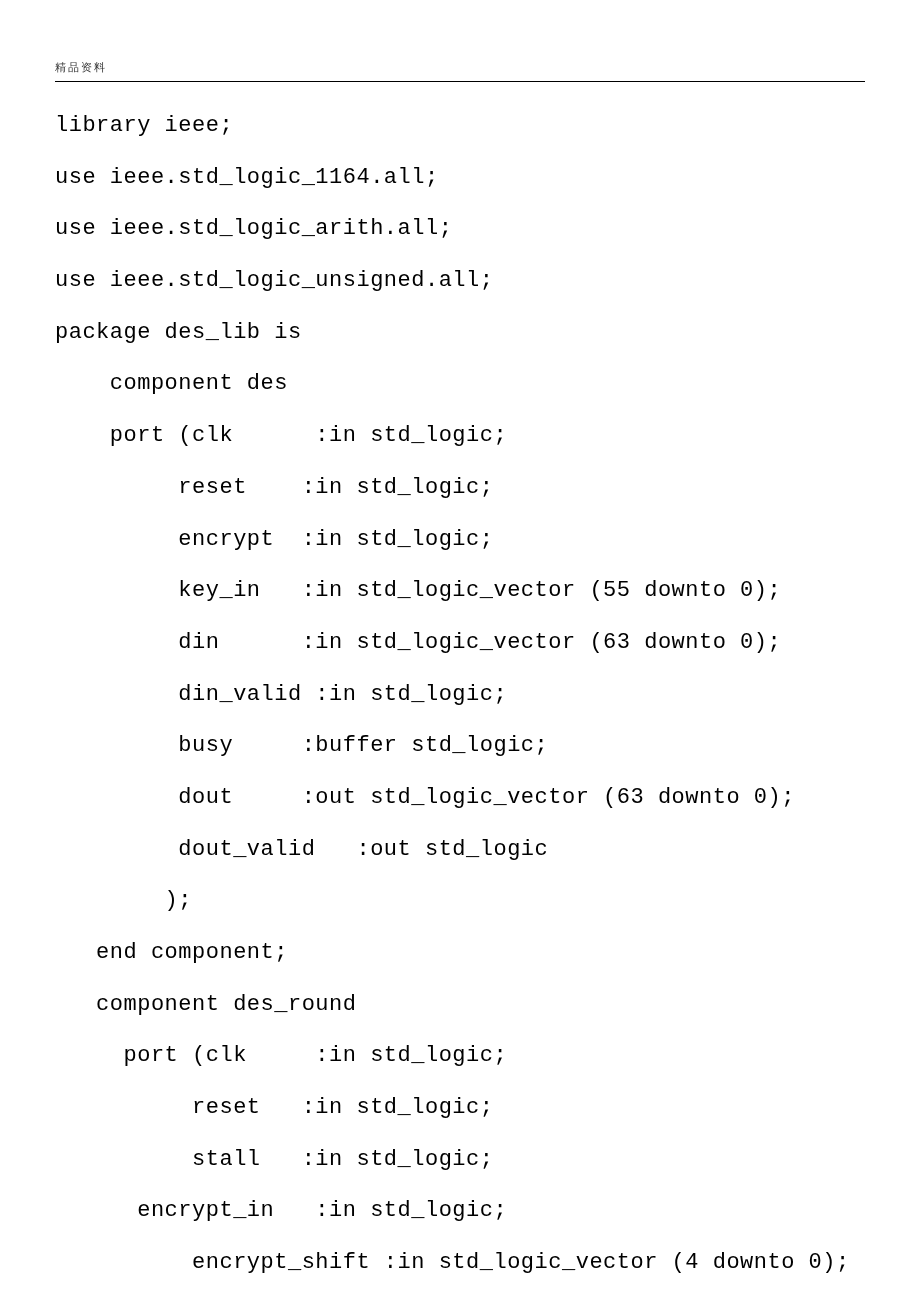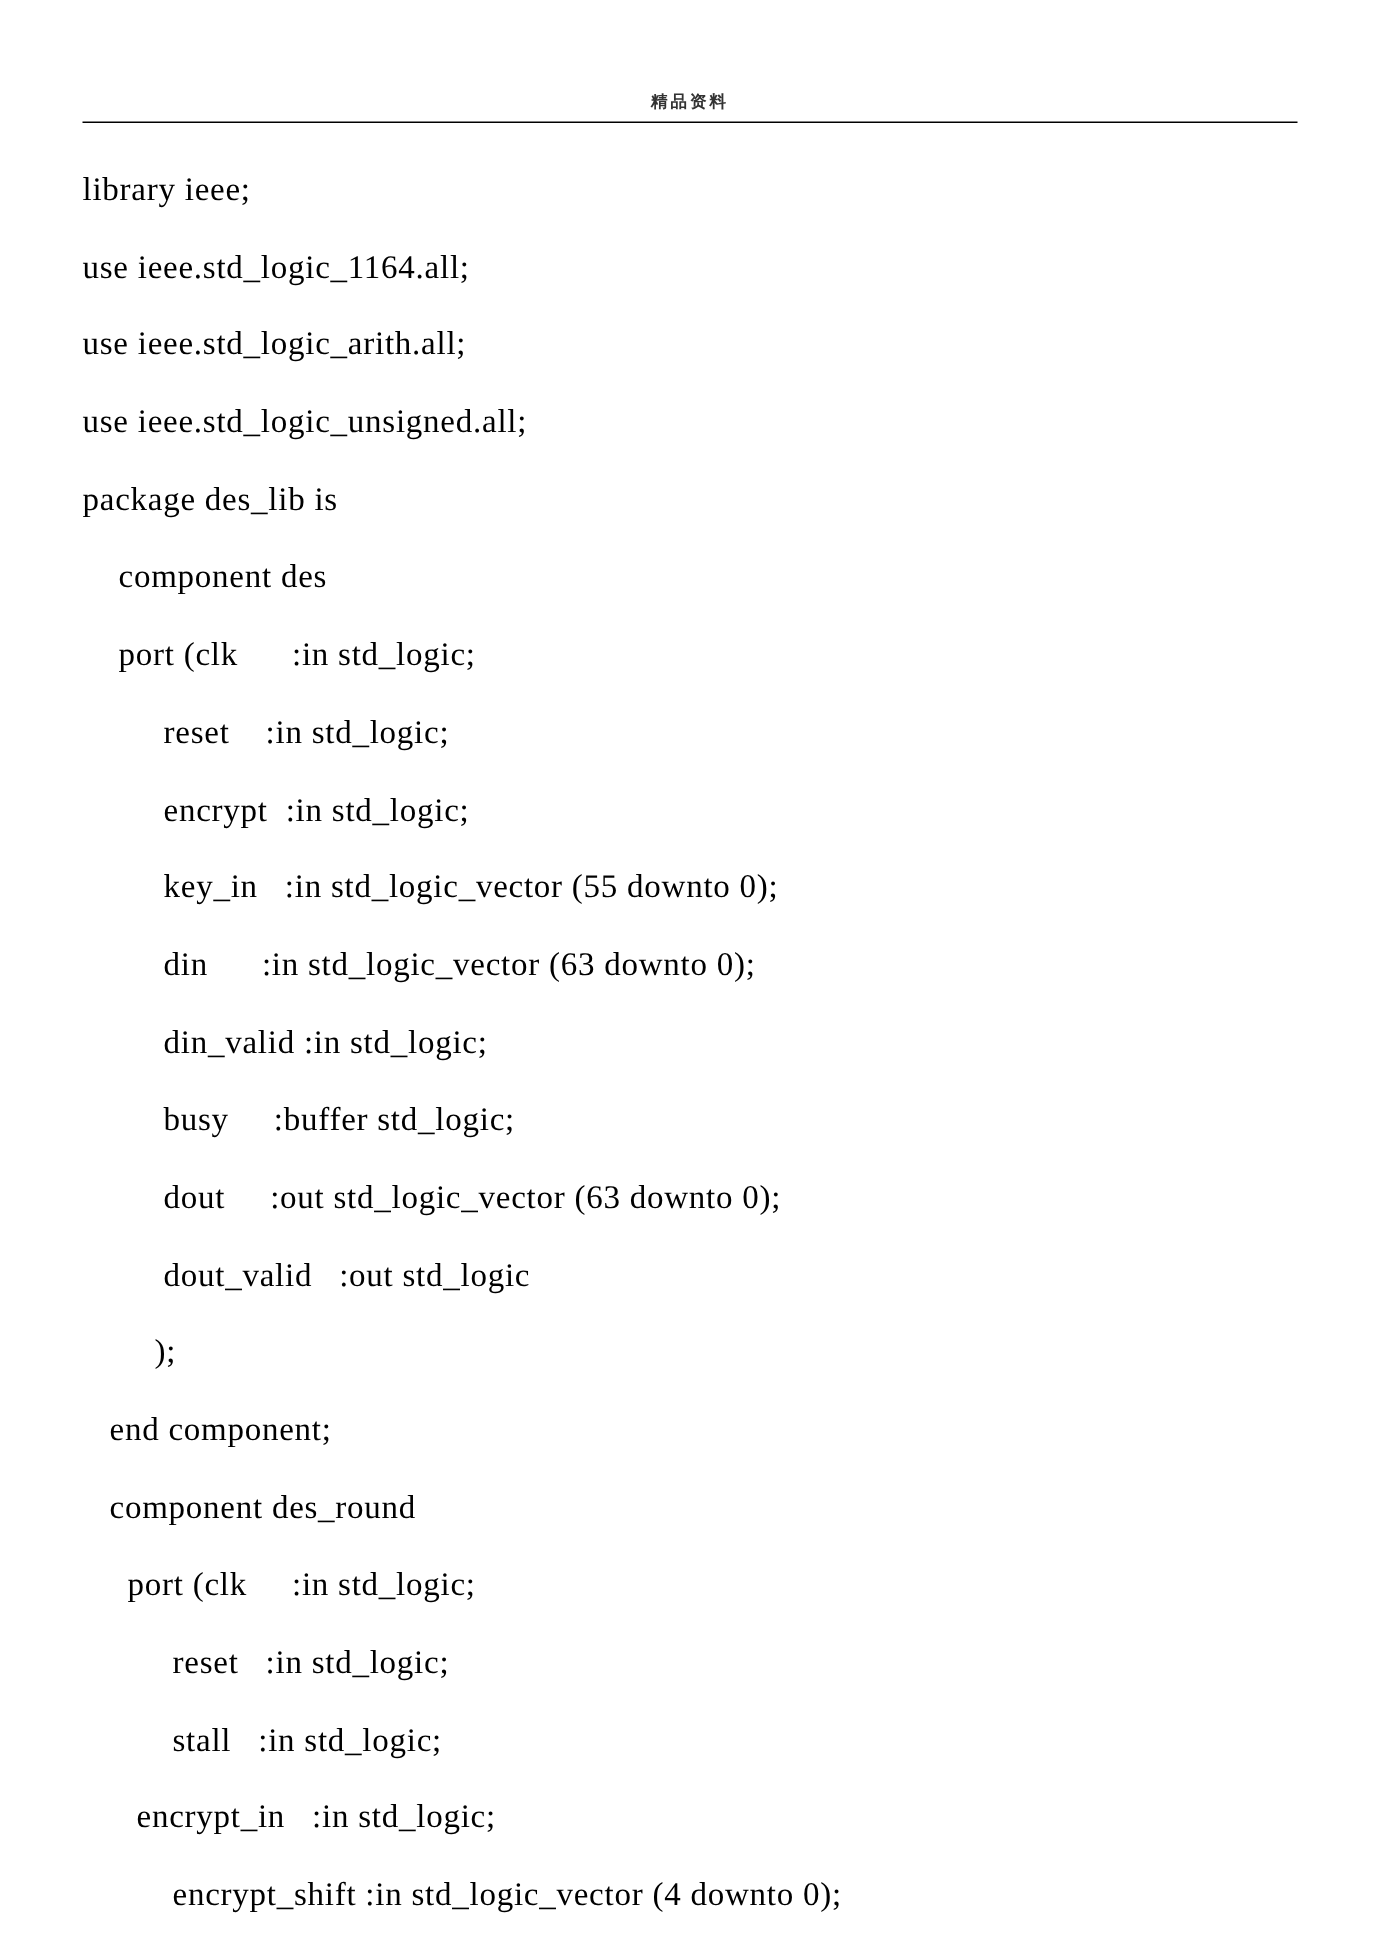--- a/index.html
+++ b/index.html
@@ -8,34 +8,32 @@
     background: #ffffff;
     font-family: "SimSun", "宋体", serif;
     width: 920px;
   }
   .page {
     width: 920px;
     padding: 60px 55px 40px 55px;
     box-sizing: border-box;
   }
   .header {
-    text-align: center;
     font-size: 11px;
     color: #333;
     letter-spacing: 2px;
     margin-bottom: 6px;
-    font-weight: bold;
   }
   .hr-top {
     border: none;
     border-top: 1px solid #000;
     margin: 0 0 18px 0;
   }
   .code {
-    font-family: Liberation Serif, serif;
+    font-family: Liberation Mono, monospace;
     font-size: 22px;
     line-height: 2.35;
     letter-spacing: 0.5px;
     white-space: pre;
     color: #000;
   }
 </style>
 </head>
 <body>
 

